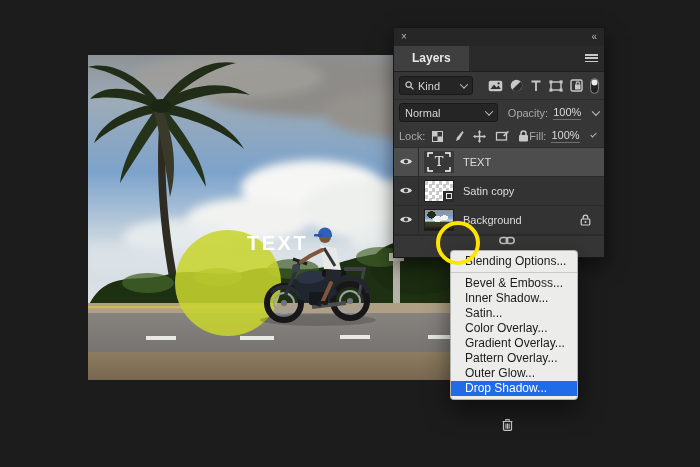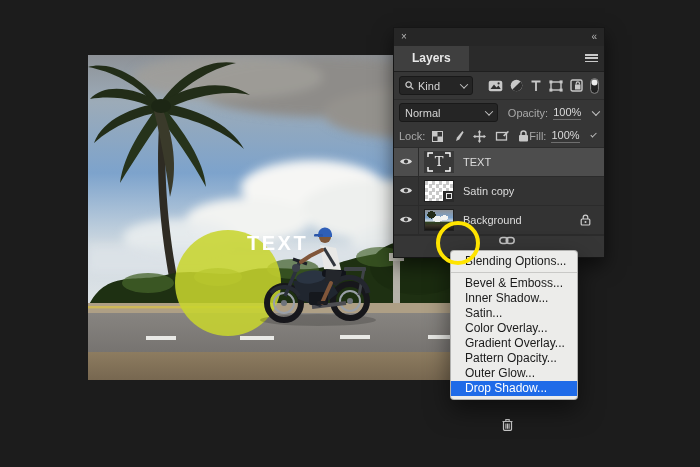--- a/index.html
+++ b/index.html
@@ -428,18 +428,18 @@
 </div>
 
 <div class="menu">
   <div class="mi">Blending Options...</div>
   <div class="msep"></div>
   <div class="mi">Bevel &amp; Emboss...</div>
   <div class="mi">Inner Shadow...</div>
   <div class="mi">Satin...</div>
   <div class="mi">Color Overlay...</div>
   <div class="mi">Gradient Overlay...</div>
-  <div class="mi">Pattern Opacity...</div>
+  <div class="mi">Pattern Overlay...</div>
   <div class="mi">Outer Glow...</div>
   <div class="mi selected">Drop Shadow...</div>
 </div>
 
 <div class="ring"></div>
 
 </body></html>

